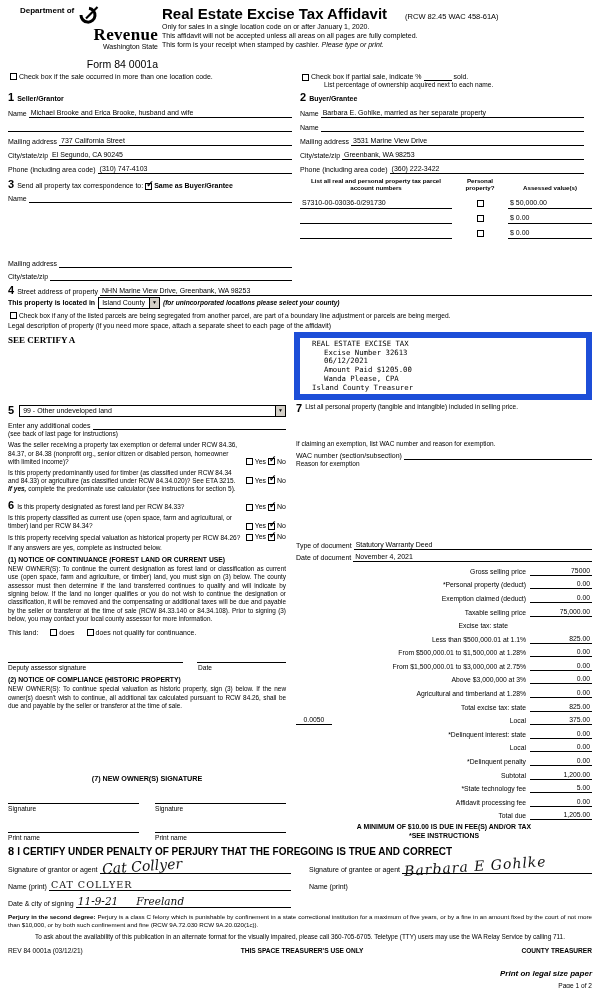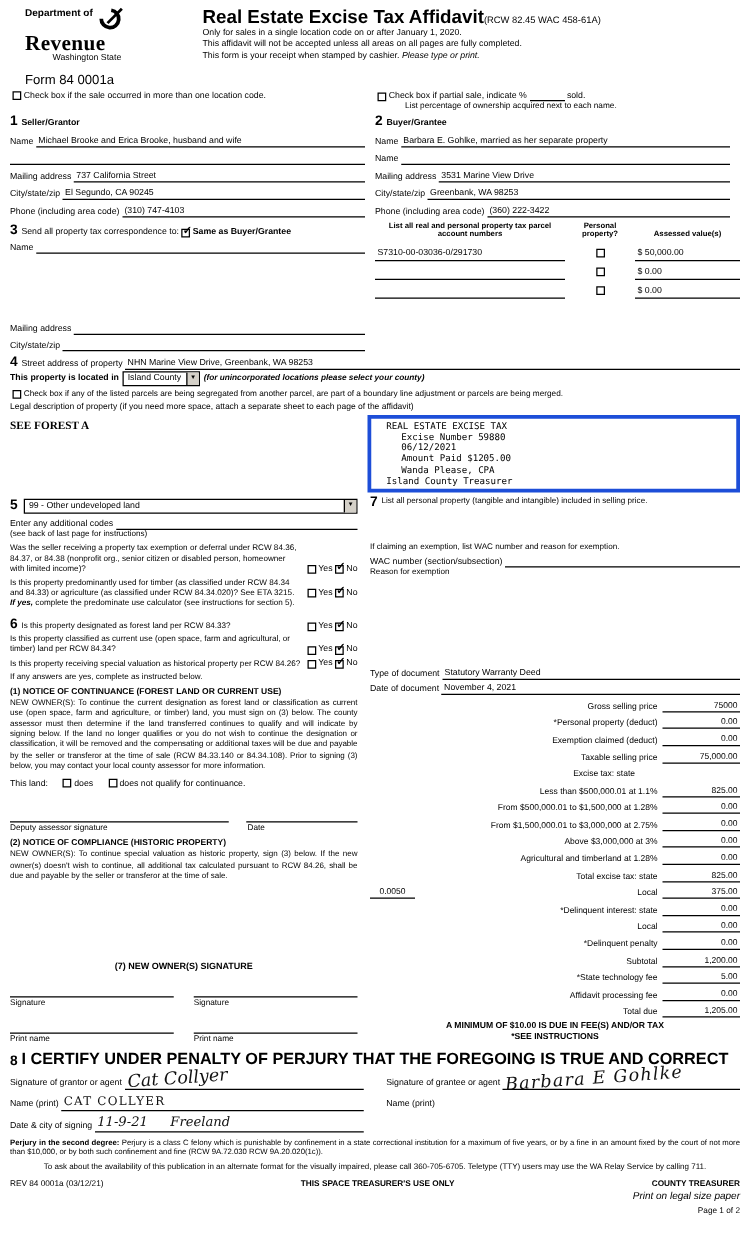--- a/index.html
+++ b/index.html
@@ -14,27 +14,27 @@
   .fill{flex:1;border-bottom:1px solid #000;min-height:9px;padding:0 2px;}
   .val{white-space:nowrap;}
   .cb{display:inline-block;width:7px;height:7px;border:1px solid #000;vertical-align:-1px;margin:0 2px;position:relative;flex:none;background:#fff;}
   .cb .ck{position:absolute;left:0;top:-4px;font-size:9px;line-height:9px;font-weight:bold;}
   .select{display:inline-flex;align-items:stretch;border:1px solid #000;background:#fff;height:12px;}
   .sel-txt{padding:1px 4px 0 3px;white-space:nowrap;}
   .dd{width:10px;border-left:1px solid #000;background:#d4d0c8;font-size:5px;display:flex;align-items:center;justify-content:center;flex:none;}
   .hand{font-family:"DejaVu Serif",serif;font-style:italic;color:#111;}
   
   .header{display:flex;margin-bottom:3px;}
-  .logo-col{width:150px;flex:none;padding-left:12px;}
+  .logo-col{width:150px;flex:none;padding-left:12px;text-align:right;}
   .dept-row{display:flex;align-items:flex-start;gap:3px;font-size:8px;font-weight:bold;}
   .revenue{font-family:"Liberation Serif",serif;font-weight:bold;font-size:17px;line-height:1;letter-spacing:.3px;}
   .wa-state{font-size:7px;margin-left:22px;}
   .form-no{font-weight:normal;font-size:10.5px;margin-top:6px;}
   .title-col{flex:1;border-left:0;padding-left:4px;}
-  .title-line{display:flex;align-items:baseline;gap:0;}
+  .title-line{display:flex;align-items:baseline;gap:18px;}
   .title{font-weight:bold;font-size:15px;line-height:1.05;}
   .rcw{font-weight:normal;font-size:7.5px;}
   .note{font-size:7px;margin-top:1px;}
   
   .topchecks{display:flex;margin:2px 0 3px 0;}
   .tc-left{width:292px;flex:none;display:flex;align-items:flex-start;}
   .tc-right{flex:1;}
   .tc-line{display:flex;align-items:flex-end;}
   .pct-fill{width:28px;border-bottom:1px solid #000;height:8px;margin:0 2px;}
   .tc-sub{margin-left:24px;font-size:6.6px;}
@@ -58,21 +58,21 @@
   .s3-row .money{flex:1;border-bottom:1px solid #000;min-height:9px;padding:0 2px;text-align:left;}
   
   .s4 .fline{min-height:13px;}
   .s4-loc{display:flex;align-items:center;min-height:14px;gap:3px;}
   .loc-note{font-weight:bold;font-style:italic;font-size:6.6px;}
   .s4-seg{display:flex;align-items:flex-start;margin-top:2px;font-size:6.6px;}
   .s4-legal{font-size:6.8px;margin-top:2px;}
   
   .legalrow{display:flex;margin:2px 0 3px 0;min-height:54px;}
   .exhibit{width:286px;flex:none;font-weight:bold;font-size:9px;padding-top:3px;font-family:"Liberation Serif",serif;}
-  .stampbox{flex:1;border:3px solid #1d4ed8;padding:2px 4px 2px 12px;font-family:"DejaVu Sans Mono",monospace;font-size:7.3px;line-height:1.2;}
+  .stampbox{flex:1;border:6px solid #1d4ed8;padding:2px 4px 2px 12px;font-family:"DejaVu Sans Mono",monospace;font-size:7.3px;line-height:1.2;}
   .stampbox .sl{white-space:nowrap;}
   .stampbox .ind{margin-left:12px;}
   
   .mid{display:flex;min-height:438px;}
   .mid-left{width:288px;flex:none;padding-right:10px;display:flex;flex-direction:column;}
   .mid-right{flex:1;display:flex;flex-direction:column;}
   .s5-top{display:flex;align-items:center;gap:2px;min-height:15px;}
   .s5-top .select{flex:1;}
   .qrow{display:flex;align-items:flex-end;margin-top:3px;}
   .qtext{flex:1;font-size:6.5px;line-height:1.25;}
@@ -110,21 +110,21 @@
   .scr{display:inline-block;}
   .scr-grantor{font-size:14px;transform:rotate(-4deg);margin-bottom:-3px;}
   .scr-grantee{font-size:14px;transform:rotate(-4deg);margin-bottom:-4px;letter-spacing:1px;}
   .hand-caps{font-size:9.5px;font-style:normal;font-family:"DejaVu Serif",serif;letter-spacing:1px;}
   .hand-md{font-size:10.5px;}
   .gap18{display:inline-block;width:18px;}
   
   .perj{font-size:6.2px;line-height:1.25;margin-top:5px;text-align:justify;}
   .altf{font-size:6.4px;line-height:1.25;margin-top:4px;text-align:center;}
   .bottomrow{display:flex;justify-content:space-between;align-items:flex-start;margin-top:6px;font-size:6.6px;}
-  .printnote{text-align:right;font-weight:normal;font-style:italic;font-size:8px;}
+  .printnote{text-align:right;font-weight:bold;font-style:italic;font-size:8px;margin-top:14px;}
   .pageno{text-align:right;font-size:6.6px;margin-top:4px;}
 </style>
 </head>
 <body>
 
 <div class="page">
 
   <div class="header">
     <div class="logo-col">
       <div class="dept-row">
@@ -287,24 +287,24 @@
       <span class="loc-note">(for unincorporated locations please select your county)</span>
     </div>
     <div class="s4-seg">
       <span class="cb"></span>
       <span>Check box if any of the listed parcels are being segregated from another parcel, are part of a boundary line adjustment or parcels are being merged.</span>
     </div>
     <div class="s4-legal">Legal description of property (if you need more space, attach a separate sheet to each page of the affidavit)</div>
   </div>
 
   <div class="legalrow">
-    <div class="exhibit">SEE FOREST A</div>
+    <div class="exhibit">SEE CERTIFY A</div>
     <div class="stampbox">
       <div class="sl">REAL ESTATE EXCISE TAX</div>
-      <div class="sl ind">Excise Number 59880</div>
+      <div class="sl ind">Excise Number 32613</div>
       <div class="sl ind">06/12/2021</div>
       <div class="sl ind">Amount Paid $1205.00</div>
       <div class="sl ind">Wanda Please, CPA</div>
       <div class="sl">Island County Treasurer</div>
     </div>
   </div>
 
   <div class="mid">
 
     <div class="mid-left">
@@ -530,21 +530,21 @@
           <div>A MINIMUM OF $10.00 IS DUE IN FEE(S) AND/OR TAX</div>
           <div>*SEE INSTRUCTIONS</div>
         </div>
       </div>
     </div>
   </div>
 
   <div class="s8">
     <div class="s8-head">
       <span class="num">8</span>
-      <span class="b" style="font-size:13px">I CERTIFY UNDER PENALTY OF PERJURY THAT THE FOREGOING IS TRUE AND CORRECT</span>
+      <span class="b" style="font-size:10px">I CERTIFY UNDER PENALTY OF PERJURY THAT THE FOREGOING IS TRUE AND CORRECT</span>
     </div>
     <div class="s8-cols">
       <div class="s8-col">
         <div class="fline">
           <span class="flbl">Signature of grantor or agent</span>
           <span class="fill"><span class="hand scr scr-grantor">Cat Collyer</span></span>
         </div>
         <div class="fline">
           <span class="flbl">Name (print)</span>
           <span class="fill"><span class="hand hand-caps">CAT COLLYER</span></span>

